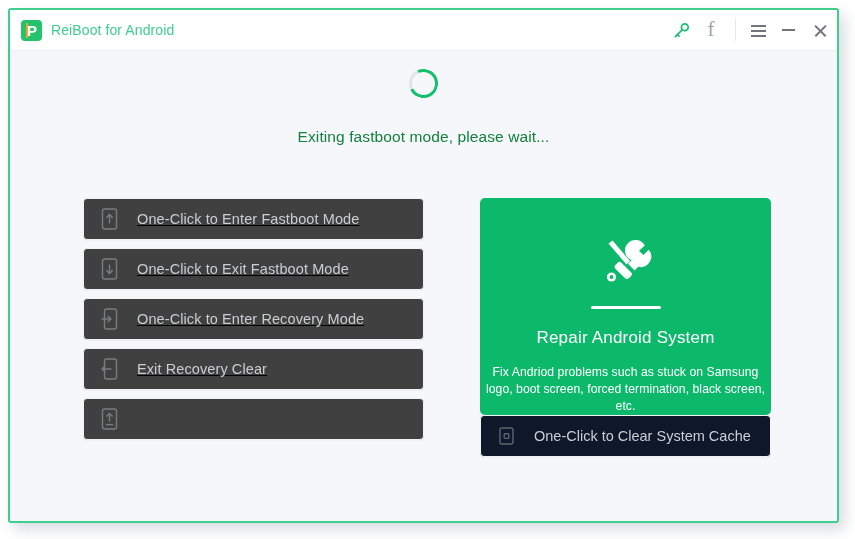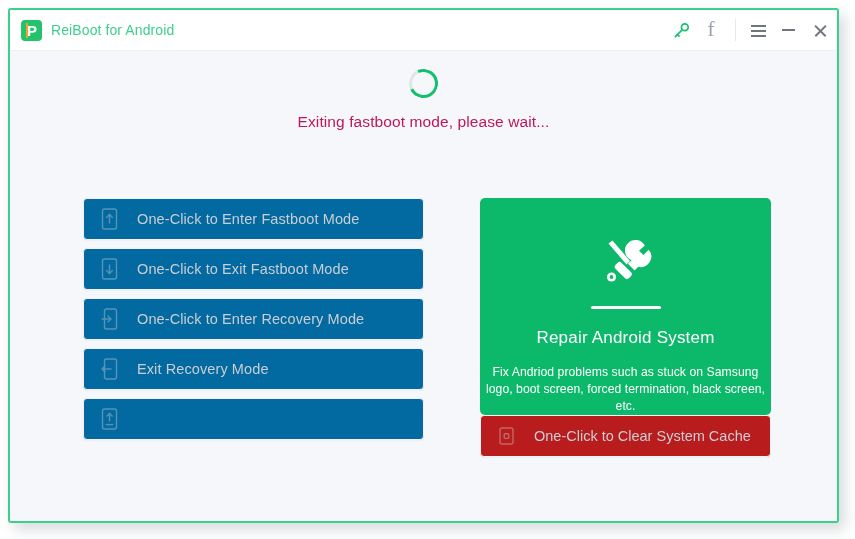--- a/index.html
+++ b/index.html
@@ -171,23 +171,23 @@
     border-radius: 50%;
     border: 3px solid #e4eae6;
     border-top-color: #14c06e;
     border-right-color: #14c06e;
     border-bottom-color: #14c06e;
     border-left-color: #dfe7e3;
     transform: rotate(20deg);
   }
 
   #status-text {
-    margin-top: 15px;
+    margin-top: 30px;
     font-size: 15.5px;
-    color: #be185d;
+    color: #15803d;
     letter-spacing: 0.1px;
   }
 
   
   #panels {
     position: absolute;
     left: 73px;
     right: 66px;
     top: 147px;
     display: flex;
@@ -197,27 +197,28 @@
   #left-col {
     width: 341px;
     flex: 0 0 341px;
     display: flex;
     flex-direction: column;
     gap: 8px;
   }
 
   .mode-btn {
     height: 42px;
-    background: #0369a1;
+    background: #404040;
     border: 1px solid #f0f2f5;
     border-radius: 4px;
     display: flex;
     align-items: center;
     padding-left: 16px;
     box-shadow: 0 1px 1px rgba(200, 207, 216, 0.18);
+    text-decoration: underline;
   }
 
   .mode-btn .btn-icon {
     width: 19px;
     height: 24px;
     flex: 0 0 auto;
     opacity: 0.42;
   }
 
   .mode-btn .btn-label {
@@ -273,21 +274,21 @@
     font-size: 12.2px;
     line-height: 17px;
     text-align: center;
     max-width: 300px;
     letter-spacing: 0.05px;
   }
 
   #cache-btn {
     height: 42px;
     flex: 0 0 42px;
-    background: #b91c1c;
+    background: #0f172a;
     border: 1px solid #f0f2f5;
     border-radius: 4px;
     display: flex;
     align-items: center;
     padding-left: 16px;
     box-shadow: 0 1px 1px rgba(200, 207, 216, 0.18);
   }
   #cache-btn .btn-icon {
     width: 19px;
     height: 24px;
@@ -387,21 +388,21 @@
           </svg>
           <span class="btn-label">One-Click to Enter Recovery Mode</span>
         </div>
 
         <div class="mode-btn">
           <svg class="btn-icon" viewBox="0 0 19 24">
             <rect x="4.5" y="2" width="12" height="20" rx="2" fill="none" stroke="#c9ced5" stroke-width="1.4"></rect>
             <line x1="11.5" y1="12" x2="2.5" y2="12" stroke="#c9ced5" stroke-width="1.4"></line>
             <polyline points="5.4,8.8 2.1,12 5.4,15.2" fill="none" stroke="#c9ced5" stroke-width="1.4"></polyline>
           </svg>
-          <span class="btn-label">Exit Recovery Mode</span>
+          <span class="btn-label">Exit Recovery Clear</span>
         </div>
 
 
         <div class="mode-btn">
           <svg class="btn-icon" viewBox="0 0 19 24">
             <rect x="2.5" y="2" width="14" height="20" rx="2" fill="none" stroke="#c9ced5" stroke-width="1.4"></rect>
             <line x1="9.5" y1="14.5" x2="9.5" y2="6.5" stroke="#c9ced5" stroke-width="1.4"></line>
             <polyline points="6.4,9.6 9.5,6.4 12.6,9.6" fill="none" stroke="#c9ced5" stroke-width="1.4"></polyline>
             <line x1="5.8" y1="17.6" x2="13.2" y2="17.6" stroke="#c9ced5" stroke-width="1.4"></line>
           </svg>

